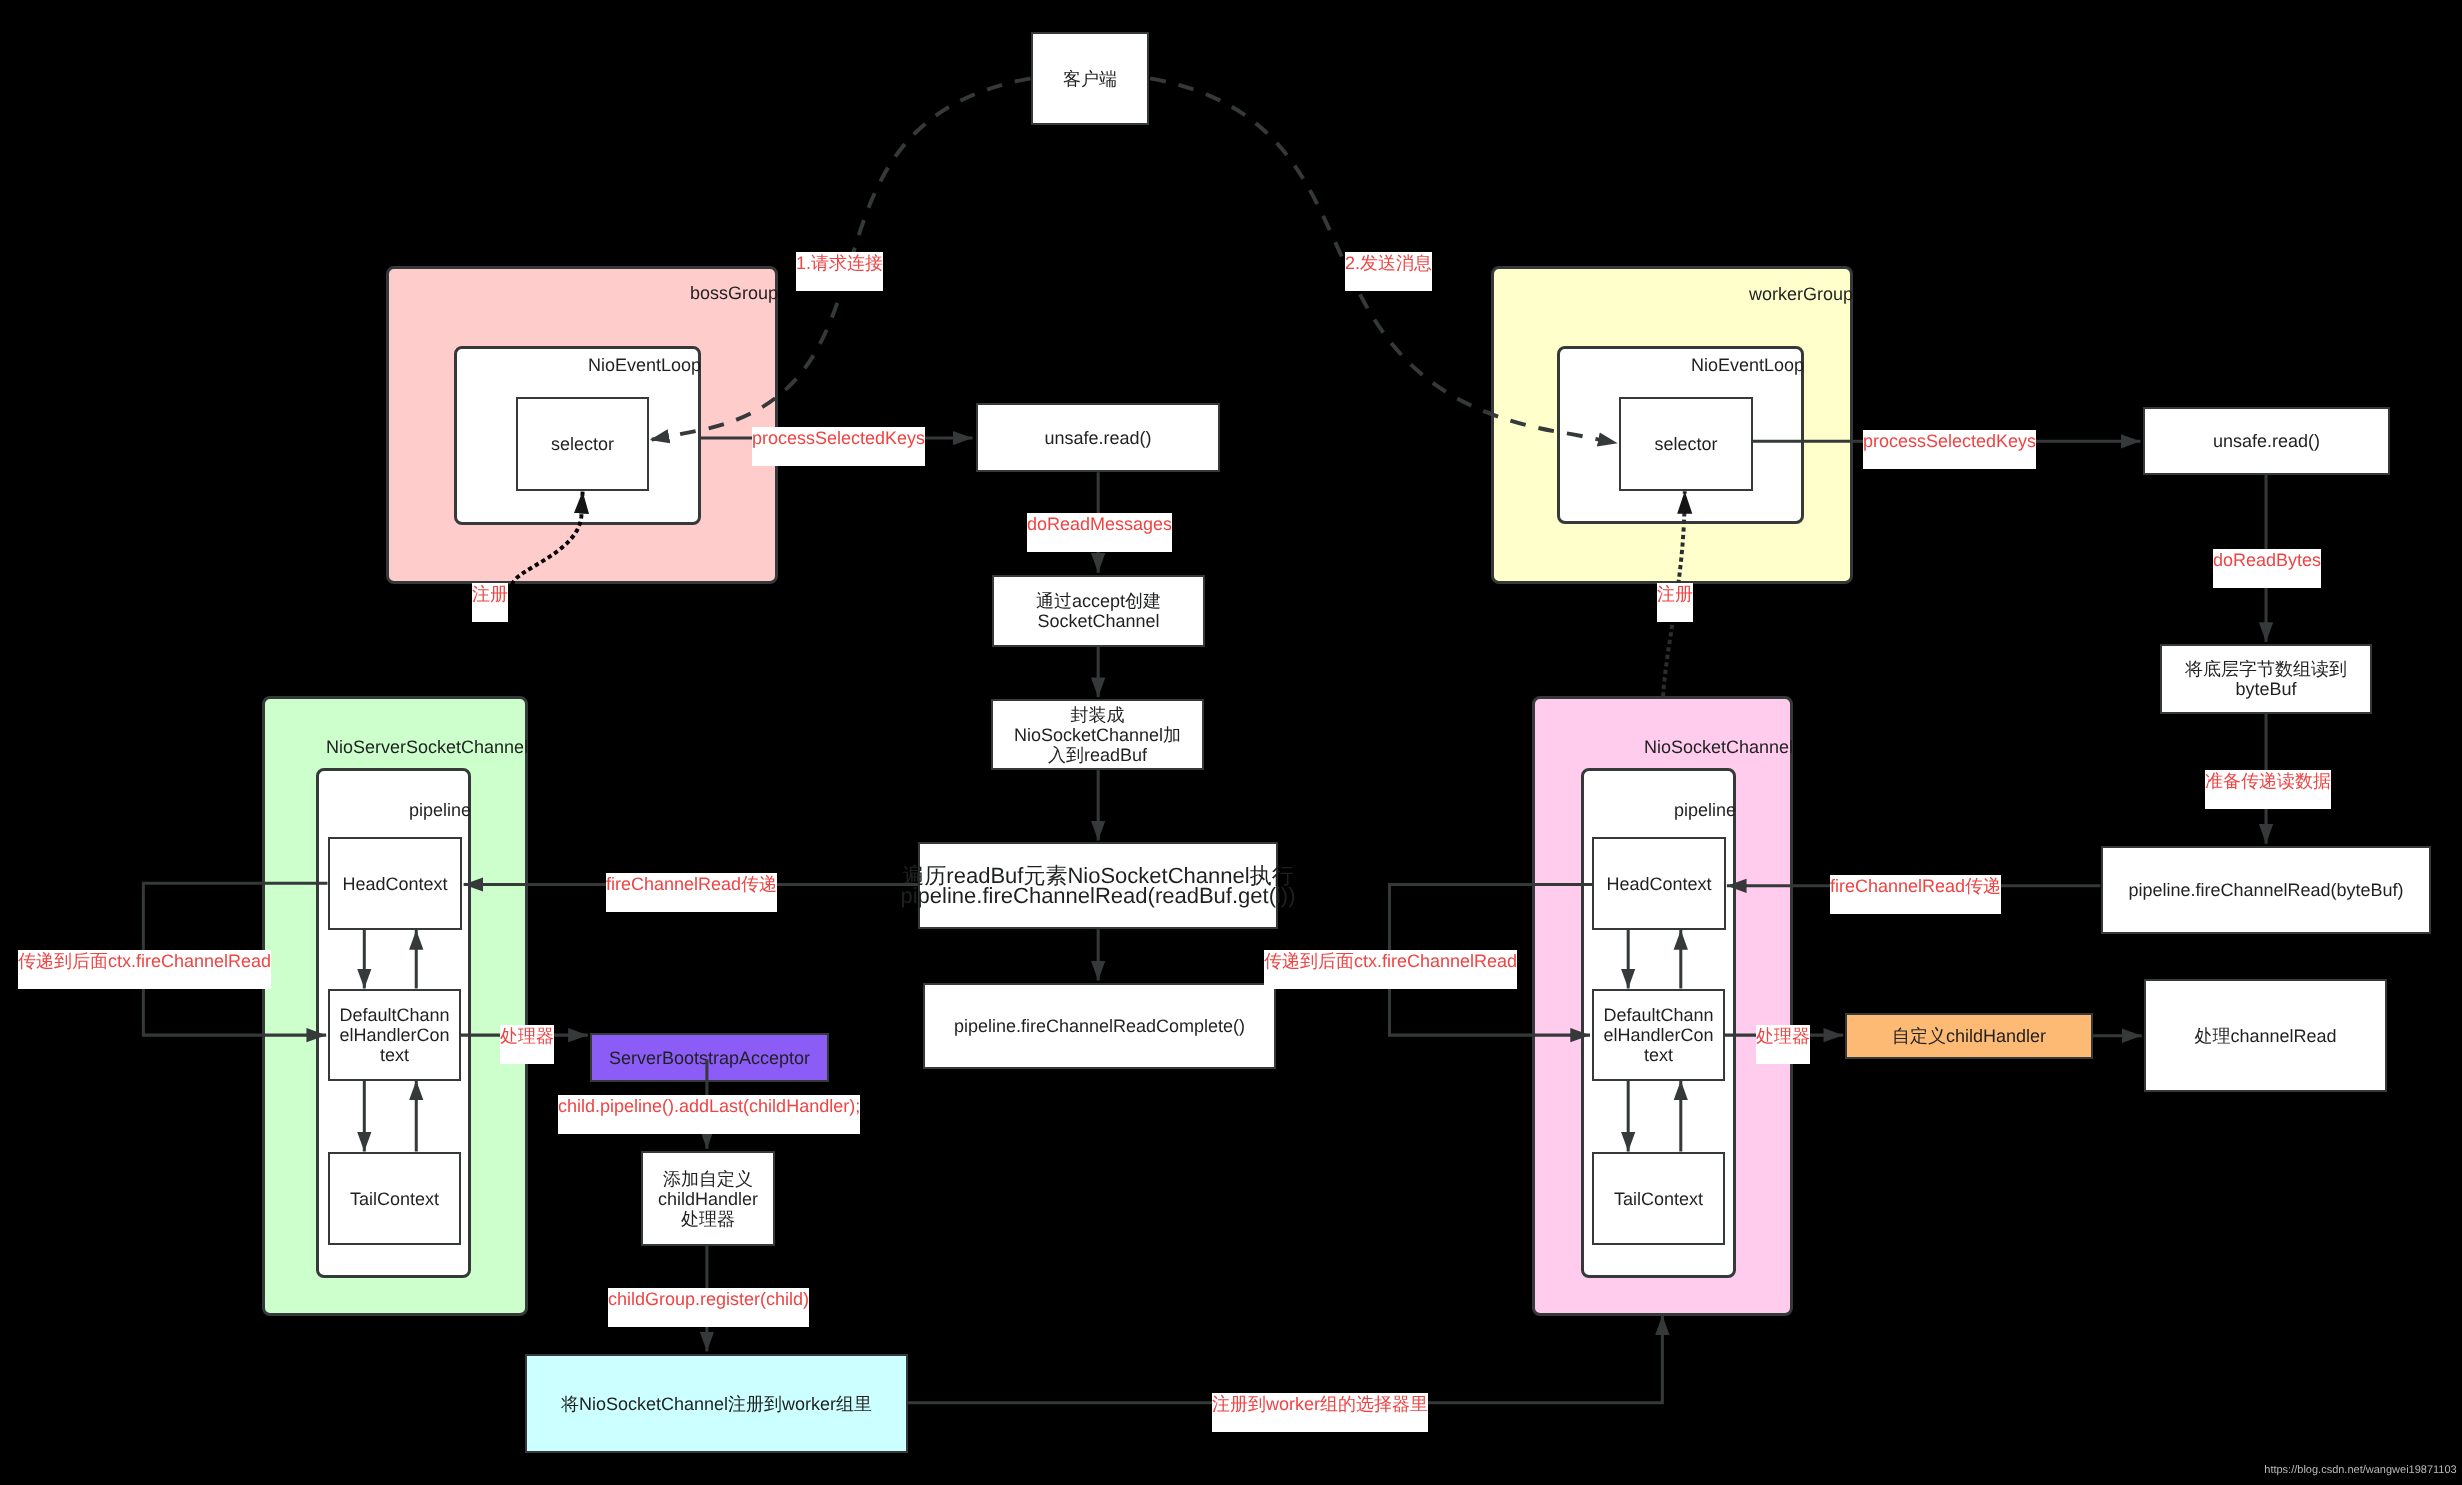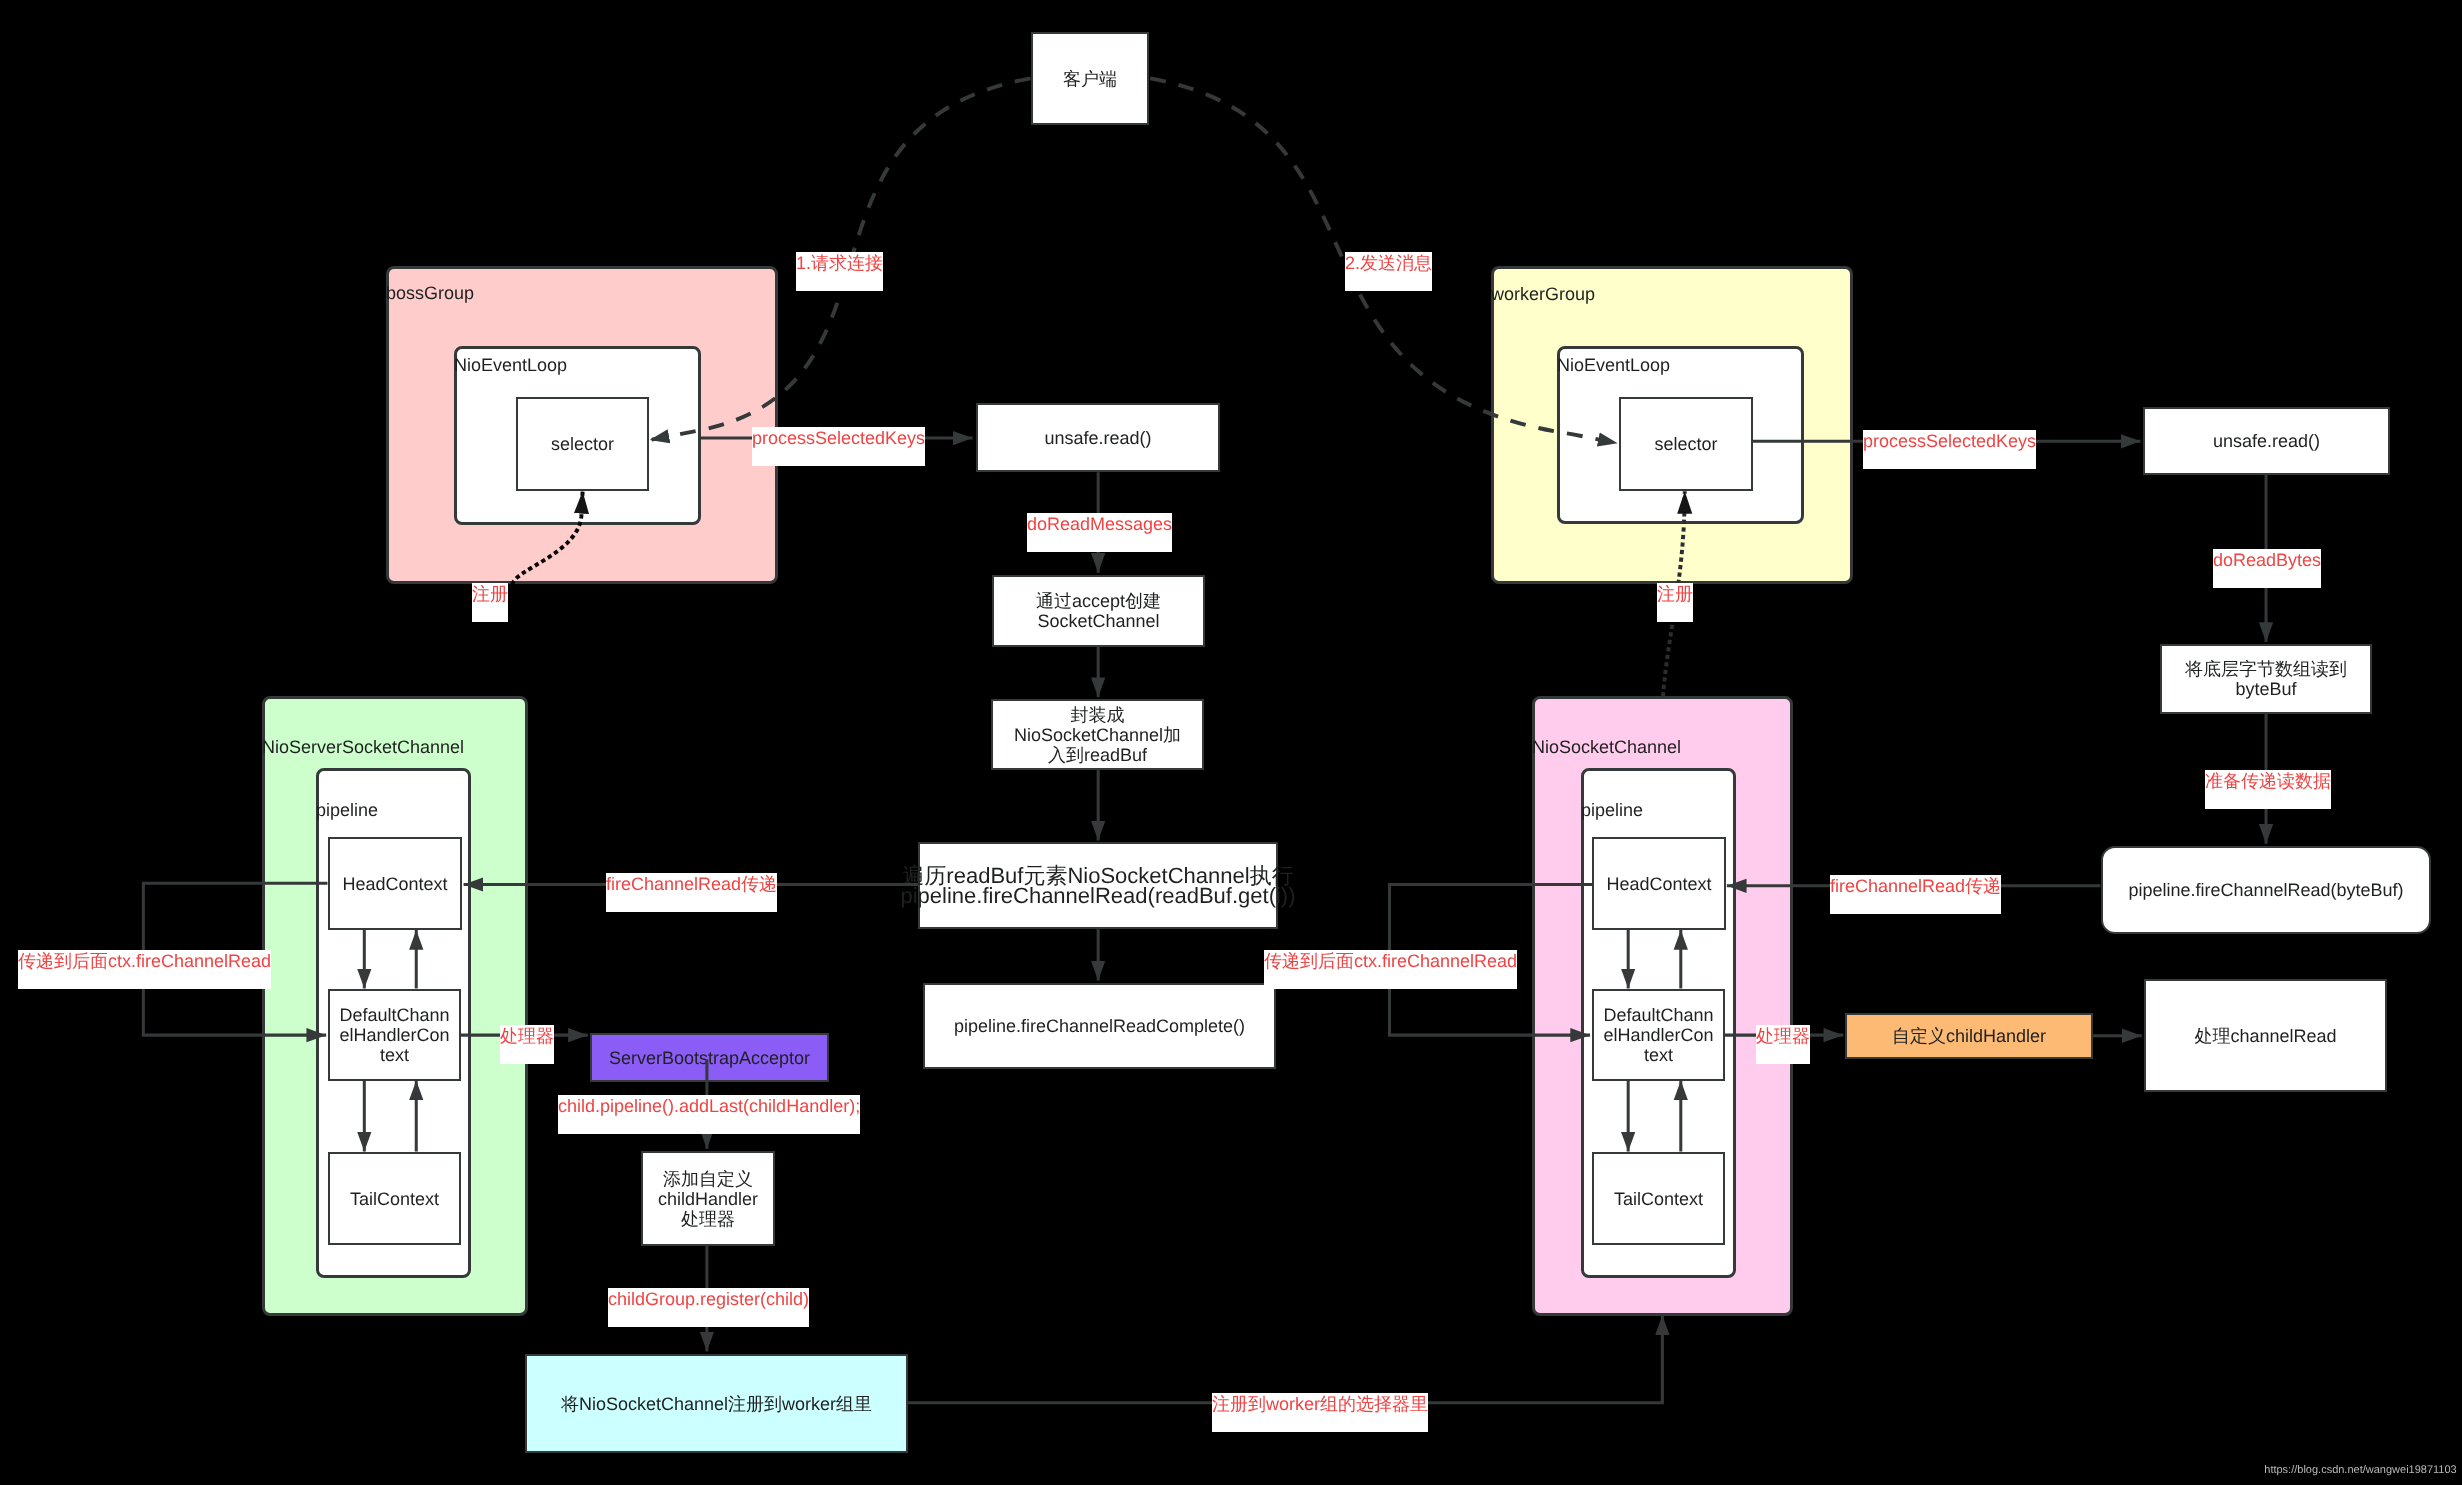--- a/index.html
+++ b/index.html
@@ -6,21 +6,21 @@
   html,body{margin:0;padding:0;background:#000;width:2462px;height:1485px;overflow:hidden;}
   #stage{position:relative;width:2462px;height:1485px;background:#000;
          font-family:"Liberation Sans","DejaVu Sans",sans-serif;-webkit-font-smoothing:antialiased;text-rendering:geometricPrecision;}
   #edges{position:absolute;left:0;top:0;z-index:3;pointer-events:none;}
   #nodes{position:absolute;left:0;top:0;z-index:2;}
   #labels{position:absolute;left:0;top:0;z-index:4;}
   .nd{position:absolute;box-sizing:border-box;display:flex;align-items:center;justify-content:center;
       text-align:center;color:#1f2020;line-height:20px;white-space:pre;}
   .plain{background:#fff;border:2.6px solid #35393a;}
   .cluster{border:3.3px solid #35393a;border-radius:8px;align-items:flex-start;justify-content:center;}
-  .clbl{position:absolute;color:#1f2020;text-align:left;white-space:nowrap;line-height:20px;}
+  .clbl{position:absolute;color:#1f2020;text-align:right;white-space:nowrap;line-height:20px;}
   .lbl{position:absolute;background:#fff;color:#ef4444;white-space:nowrap;line-height:22.4px;height:39px;}
   .wm{position:absolute;color:#b9b9b9;white-space:nowrap;}
 </style>
 </head>
 <body>
 
 <div id="stage">
   <svg id="edges" width="2462" height="1485" viewBox="0 0 3744 2258">
     <defs>
       <marker id="ah" markerWidth="31" markerHeight="23" refX="30" refY="11.5" orient="auto" markerUnits="userSpaceOnUse">
@@ -86,21 +86,21 @@
 text</div></div>
       <div class="nd plain" style="left: 328px; top: 1152px; width: 133px; height: 93px; background: rgb(255, 255, 255); font-size: 18px;"><div>TailContext</div></div>
       <div class="nd plain" style="left: 590px; top: 1033px; width: 239px; height: 49px; background: #8b5cf6; font-size: 18px;"><div>ServerBootstrapAcceptor</div></div>
       <div class="nd plain" style="left: 641px; top: 1151px; width: 134px; height: 95px; background: rgb(255, 255, 255); font-size: 18px;"><div>添加自定义
 childHandler
 处理器</div></div>
       <div class="nd plain" style="left: 525px; top: 1354px; width: 383px; height: 99px; background: rgb(204, 255, 255); font-size: 18px;"><div>将NioSocketChannel注册到worker组里</div></div>
       <div class="nd plain" style="left: 2143px; top: 407px; width: 247px; height: 68px; background: rgb(255, 255, 255); font-size: 18px;"><div>unsafe.read()</div></div>
       <div class="nd plain" style="left: 2160px; top: 644px; width: 212px; height: 70px; background: rgb(255, 255, 255); font-size: 18px;"><div>将底层字节数组读到
 byteBuf</div></div>
-      <div class="nd plain" style="left: 2101px; top: 846px; width: 330px; height: 88px; background: rgb(255, 255, 255); font-size: 18px; border-radius: 14px;"><div>pipeline.fireChannelRead(byteBuf)</div></div>
+      <div class="nd plain" style="left: 2101px; top: 846px; width: 330px; height: 88px; background: rgb(255, 255, 255); font-size: 18px;"><div>pipeline.fireChannelRead(byteBuf)</div></div>
       <div class="nd cluster" style="left: 1532px; top: 696px; width: 261px; height: 620px; background: rgb(255, 204, 238); font-size: 18px;"></div>
       <div class="nd cluster" style="left: 1581px; top: 768px; width: 155px; height: 510px; background: rgb(255, 255, 255); font-size: 18px;"></div>
       <div class="nd plain" style="left: 1592px; top: 837px; width: 134px; height: 93px; background: rgb(255, 255, 255); font-size: 18px;"><div>HeadContext</div></div>
       <div class="nd plain" style="left: 1592px; top: 989px; width: 133px; height: 92px; background: rgb(255, 255, 255); font-size: 18px;"><div>DefaultChann
 elHandlerCon
 text</div></div>
       <div class="nd plain" style="left: 1592px; top: 1152px; width: 133px; height: 93px; background: rgb(255, 255, 255); font-size: 18px;"><div>TailContext</div></div>
       <div class="nd plain" style="left: 1845px; top: 1013px; width: 248px; height: 46px; background: #fdba74; font-size: 18px;"><div>自定义childHandler</div></div>
       <div class="nd plain" style="left: 2144px; top: 979px; width: 243px; height: 113px; background: rgb(255, 255, 255); font-size: 18px; align-items: center;"><div>处理channelRead</div></div>
     </div>

